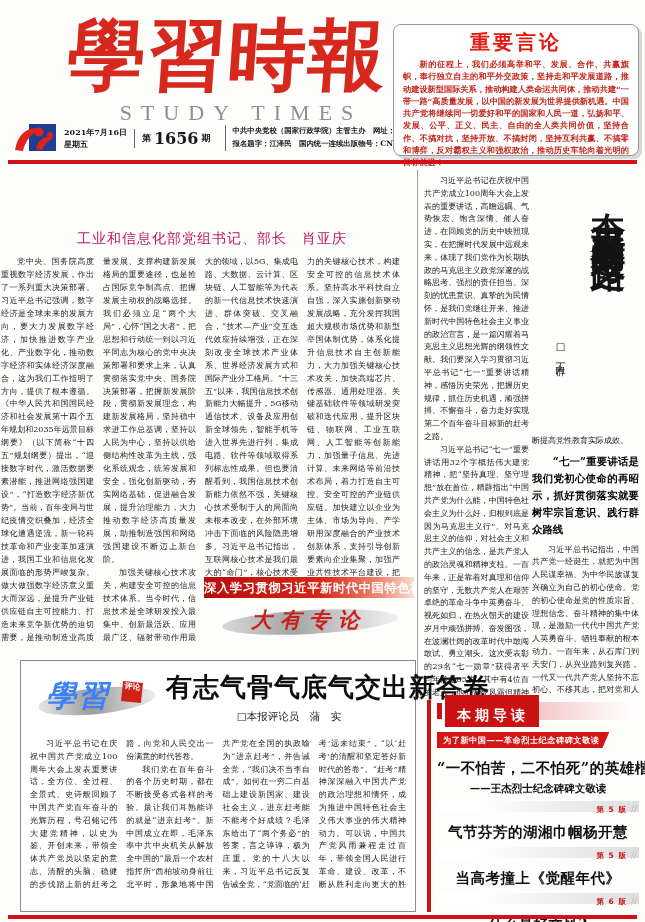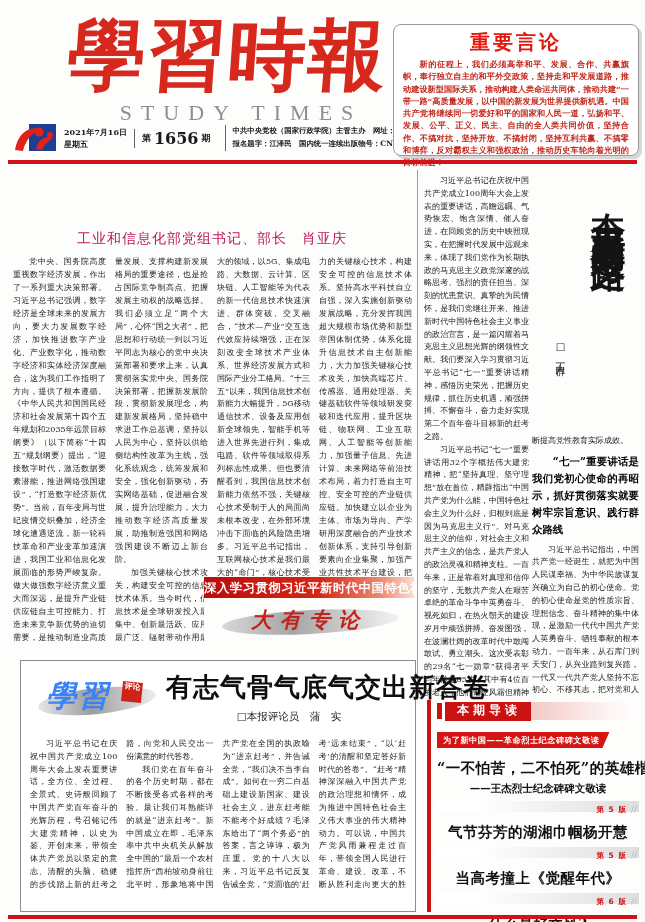--- a/index.html
+++ b/index.html
@@ -26,21 +26,21 @@
         border-radius:8px;box-shadow:3px 3px 0 #d8d8d8;background:#fff;padding:4px 9px;box-sizing:border-box;}
   .remarks h2{margin:0 0 2px 0;text-align:center;font-size:20px;color:#e4170e;letter-spacing:3px;
         font-family:"DejaVu Sans","Liberation Sans",sans-serif;font-weight:700;}
   .remarks p{margin:0;font-size:8.2px;line-height:1.5;color:#c2271c;font-weight:bold;text-align:justify;
         text-indent:2em;}
   
   .main-headline{position:absolute;left:12px;top:176px;width:400px;text-align:center;font-size:33px;
         font-weight:900;letter-spacing:1px;color:#101010;}
   .main-byline{position:absolute;left:12px;top:230px;width:400px;text-align:center;font-size:14px;
         letter-spacing:1px;color:#be185d;}
-  .main-text{position:absolute;left:13px;top:256px;width:399px;height:396px;column-count:4;column-gap:9px;
+  .main-text{position:absolute;left:1px;top:256px;width:399px;height:396px;column-count:4;column-gap:9px;
         font-size:8px;line-height:1.62;text-align:justify;overflow:hidden;color:#1c1c1c;}
   .main-text p{margin:0;text-indent:2em;}
   
   .banner-wrap{position:absolute;left:204px;top:577px;width:210px;height:75px;background:#fdfdfc;}
   .banner{height:21px;line-height:21px;text-align:center;color:#fff;font-size:12.4px;font-weight:900;
         letter-spacing:0.5px;font-family:"DejaVu Sans","Liberation Sans",sans-serif;
         background:linear-gradient(90deg,#b90d0d 0%,#d52716 55%,#ef8d76 85%,#f8ddd2 100%);white-space:nowrap;}
   .seal{position:relative;height:44px;margin-top:4px;}
   .seal .swoosh{position:absolute;left:18px;top:8px;width:176px;height:24px;border-radius:50%;
         background:linear-gradient(90deg,#cfcfcf,#8f8f8f 40%,#e9e9e9 95%);transform:rotate(-3deg);opacity:.8;}
@@ -76,22 +76,22 @@
         font-weight:900;letter-spacing:1px;color:#0e0e0e;white-space:nowrap;}
   .c-byline{position:absolute;left:136px;top:42px;width:246px;text-align:center;font-size:10.5px;color:#222;}
   .c-text{margin-top:8px;height:164px;column-count:4;column-gap:9px;font-size:8px;line-height:1.6;
         text-align:justify;overflow:hidden;}
   .c-text p{margin:0;text-indent:2em;}
   
   .guide{position:absolute;left:427px;top:700px;width:212px;height:212px;border-left:4px solid #cb1212;
         padding-left:6px;box-sizing:border-box;}
   .g-headrow{display:flex;align-items:center;height:18px;margin-top:2px;}
   .g-mark{width:5px;height:16px;background:#cb1212;margin-right:3px;}
-  .g-title{background:#cb1212;color:#fff;font-size:12px;font-weight:bold;letter-spacing:4px;
-        padding:0 10px 2px 12px;font-family:"DejaVu Sans","Liberation Sans",sans-serif;white-space:nowrap;}
+  .g-title{background:#cb1212;color:#fff;font-size:14px;font-weight:bold;letter-spacing:4px;
+        padding:12px 10px 2px 12px;font-family:"DejaVu Sans","Liberation Sans",sans-serif;white-space:nowrap;}
   .g-fade{flex:1;height:18px;background:linear-gradient(90deg,#f3c9c6,#fdf3f2 70%,#fff);}
   .g-tag{display:inline-block;margin-top:12px;background:#d51414;color:#fff;font-size:8.2px;font-weight:bold;
         padding:2.5px 10px 2.5px 6px;clip-path:polygon(0 0,100% 0,calc(100% - 7px) 100%,0 100%);
         font-family:"DejaVu Sans",sans-serif;letter-spacing:0.5px;white-space:nowrap;}
   .g-item-title{font-size:14.5px;font-weight:900;text-align:center;letter-spacing:0.5px;color:#111;
         margin-top:11px;white-space:nowrap;}
   .g-item-sub{font-size:10.5px;font-weight:900;text-align:center;margin-top:4px;color:#111;}
   .g-page{height:11px;background:linear-gradient(90deg,#ffffff 20%,#dedede);margin-top:5px;
         text-align:right;line-height:11px;position:relative;}
   .g-page span{color:#cb1212;font-size:7.5px;font-weight:bold;padding-right:4px;

